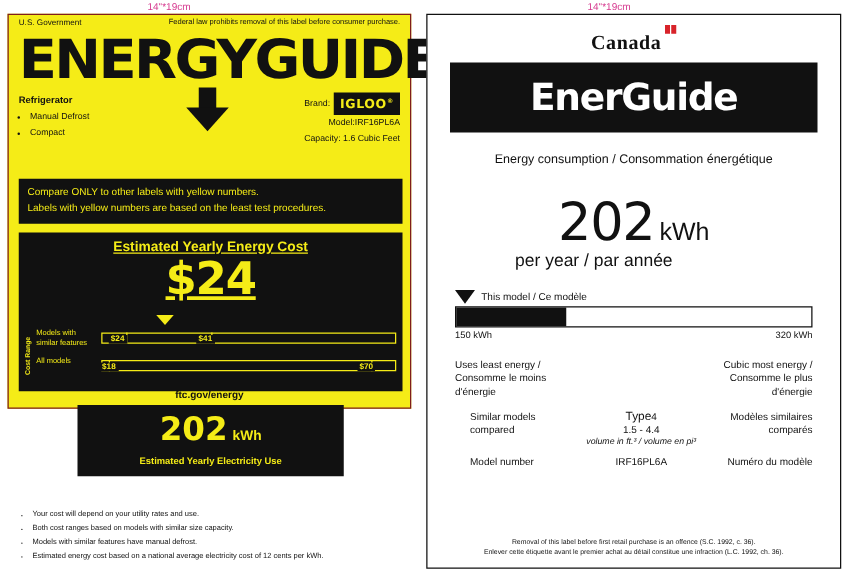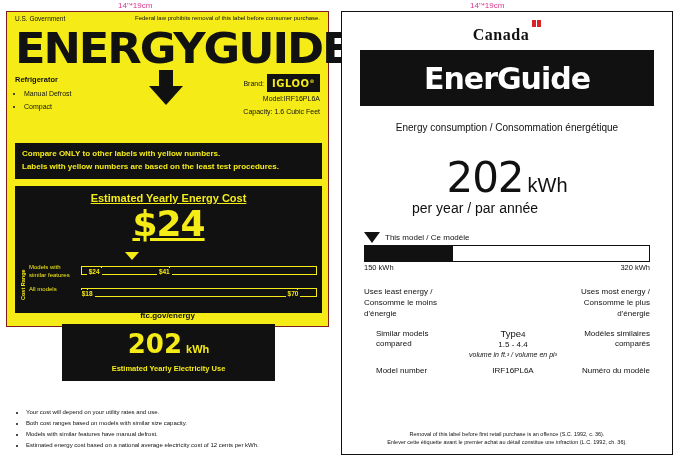--- a/index.html
+++ b/index.html
@@ -72,21 +72,21 @@
     background:#111; color:#f5ec17; font-weight:bold; font-size:10px;
     padding:1px 5px 2px 5px; letter-spacing:0.5px; position:relative;
     font-family:"DejaVu Sans", sans-serif;
   }
   .brand-r { font-size:5px; vertical-align:super; }
 
   .compare-box {
     position:absolute; left:8px; top:131px; width:307px; height:36px;
     background:#111; color:#f5ec17; padding:4px 7px;
   }
-  .compare-box div { font-size:8px; font-weight:bold; line-height:13px; }
+  .compare-box div { font-size:8px; font-weight:normal; line-height:13px; }
 
   .cost-box {
     position:absolute; left:8px; top:174px; width:307px; height:127px;
     background:#111; color:#f5ec17;text-decoration:underline;
   }
   .cost-title { text-align:center; font-weight:bold; font-size:11px; margin-top:6px; }
   .cost-amount {
     text-align:center; font-family:"DejaVu Sans", sans-serif; font-weight:bold;
     font-size:36px; line-height:36px; margin-top:2px; letter-spacing:-1px;
   }
@@ -340,21 +340,21 @@
       <span>320 kWh</span>
     </div>
 
     <div class="ca-uses">
       <div class="left">
         <div>Uses least energy /</div>
         <div>Consomme le moins</div>
         <div>d'énergie</div>
       </div>
       <div class="right">
-        <div>Uses most energy /</div>
+        <div>Cubic most energy /</div>
         <div>Consomme le plus</div>
         <div>d'énergie</div>
       </div>
     </div>
 
     <div class="ca-table">
       <div class="ca-row">
         <div class="c-left">Similar models compared</div>
         <div class="c-mid">
           <span class="ca-type">Type</span><span class="sup">4</span>

